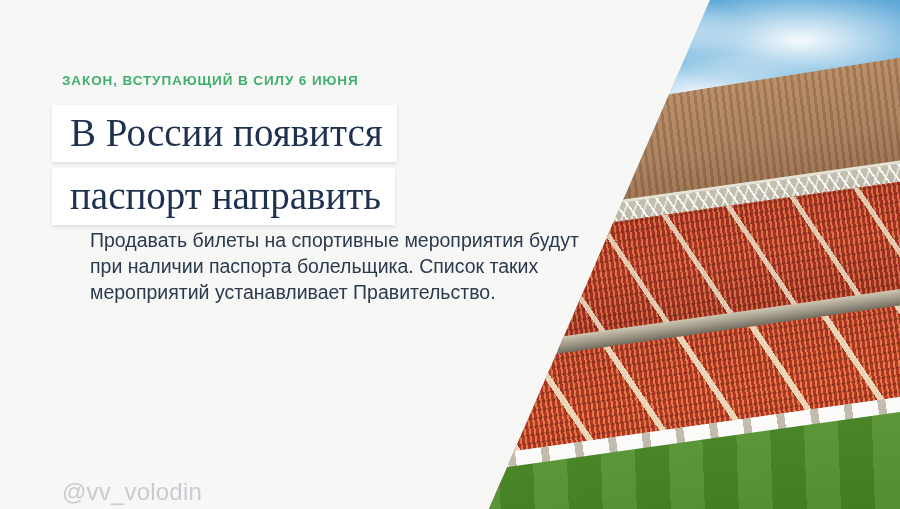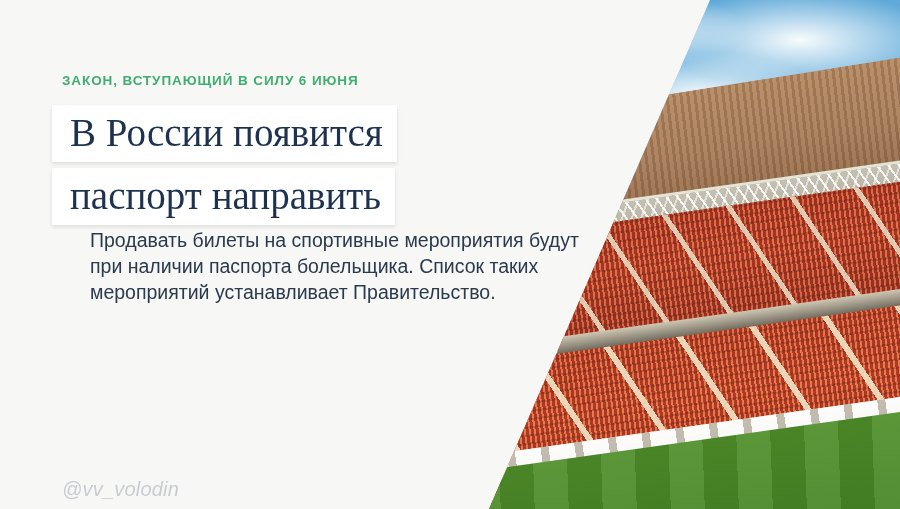--- a/index.html
+++ b/index.html
@@ -109,21 +109,21 @@
   .hl-row{display:block;}
 
   .body{position:absolute;left:62px;top:228px;width:510px;margin-left:28px;}
   .para{
     font-size:19.5px;line-height:1.33;color:#2b3a4d;margin:0 0 16px 0;
   }
   .para:last-child{margin-bottom:0;}
 
   .handle{
     position:absolute;left:62px;top:478px;
-    font-size:20px;color:#c8ccd2;letter-spacing:.2px;font-style:italic;
+    font-size:24px;color:#c8ccd2;letter-spacing:.2px;
   }
 </style>
 </head>
 <body>
 
 <div id="card">
 
   <div id="photo">
     <div class="sky"></div>
     <div class="roof-under"></div>

